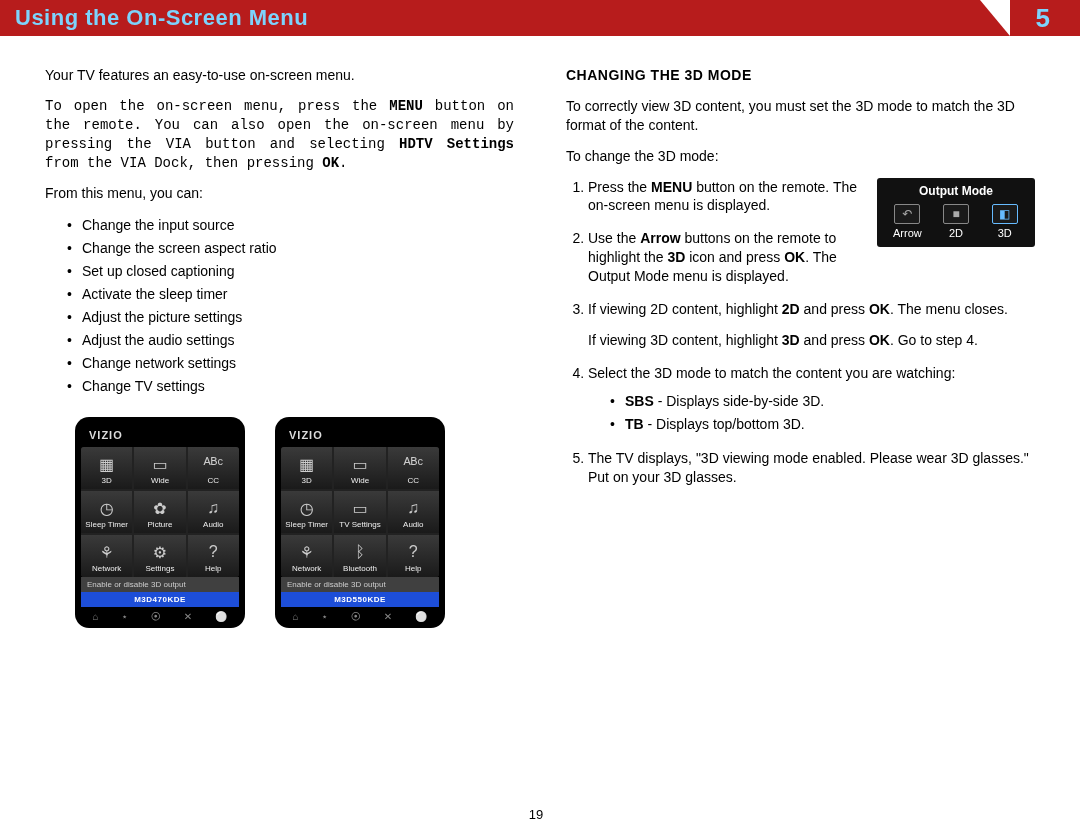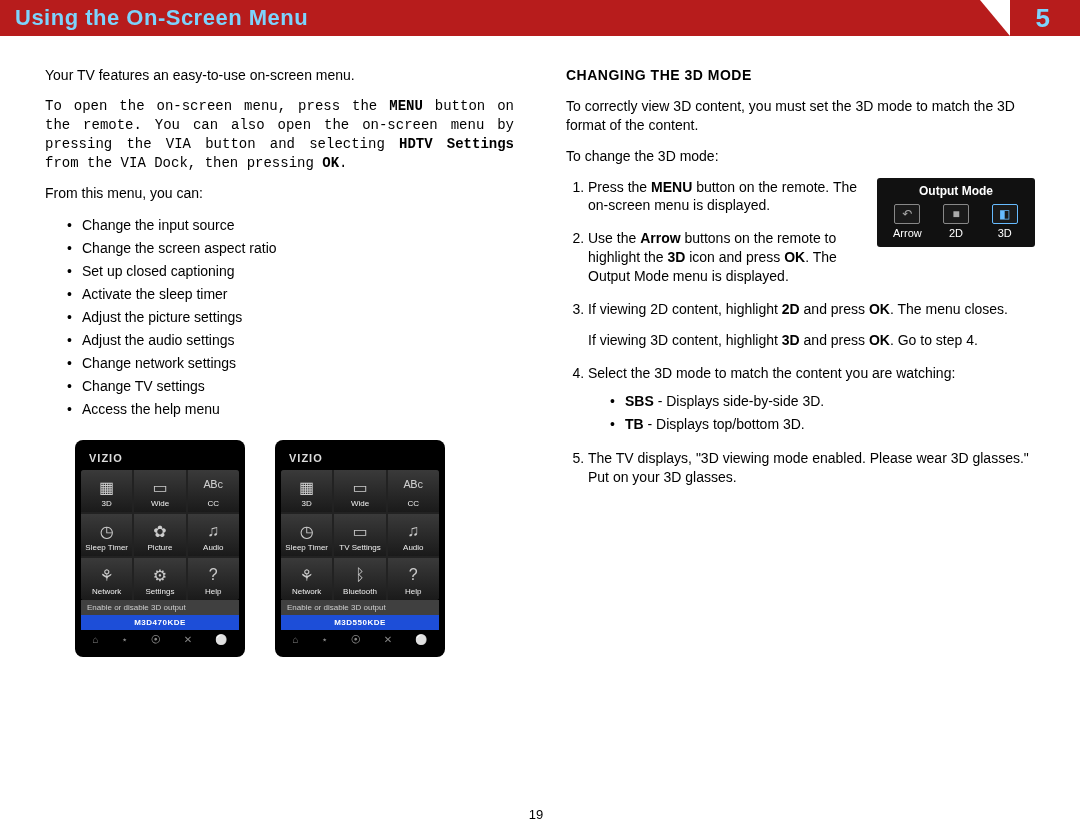--- a/index.html
+++ b/index.html
@@ -64,22 +64,22 @@
   b { font-weight: bold; }
   .phones {
     display: flex;
     gap: 30px;
     margin-top: 20px;
     padding-left: 30px;
   }
   .phone {
     width: 170px;
     background: #000;
-    border-radius: 8px;
-    padding: 12px 6px 12px 6px;
+    border-radius: 14px;
+    padding: 12px 6px 6px 6px;
     color: #fff;
     font-size: 9px;
     text-align: center;
   }
   .phone .brand {
     text-align: left;
     font-weight: bold;
     font-size: 11px;
     padding: 0 8px 6px 8px;
     letter-spacing: 1px;
@@ -176,21 +176,20 @@
     <p>From this menu, you can:</p>
     <ul class="bullets">
         <li>Change the input source</li>
         <li>Change the screen aspect ratio</li>
         <li>Set up closed captioning</li>
         <li>Activate the sleep timer</li>
         <li>Adjust the picture settings</li>
         <li>Adjust the audio settings</li>
         <li>Change network settings</li>
         <li>Change TV settings</li>
-        <li>Access the help menu</li>
       </ul>
 
     <div class="phones">
       <div class="phone">
         <div class="brand">VIZIO</div>
         <div class="grid">
             <div class="cell">
               <div class="ico">▦</div>
               <div class="lbl">3D</div>
             </div>

